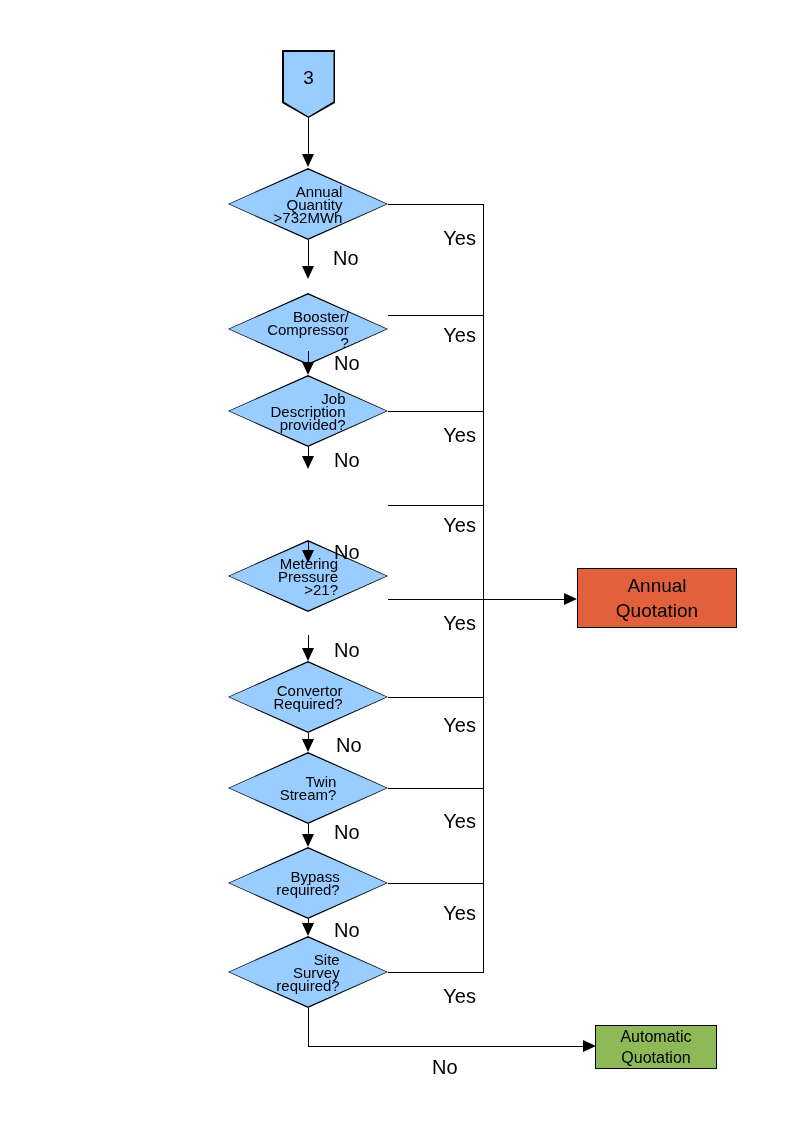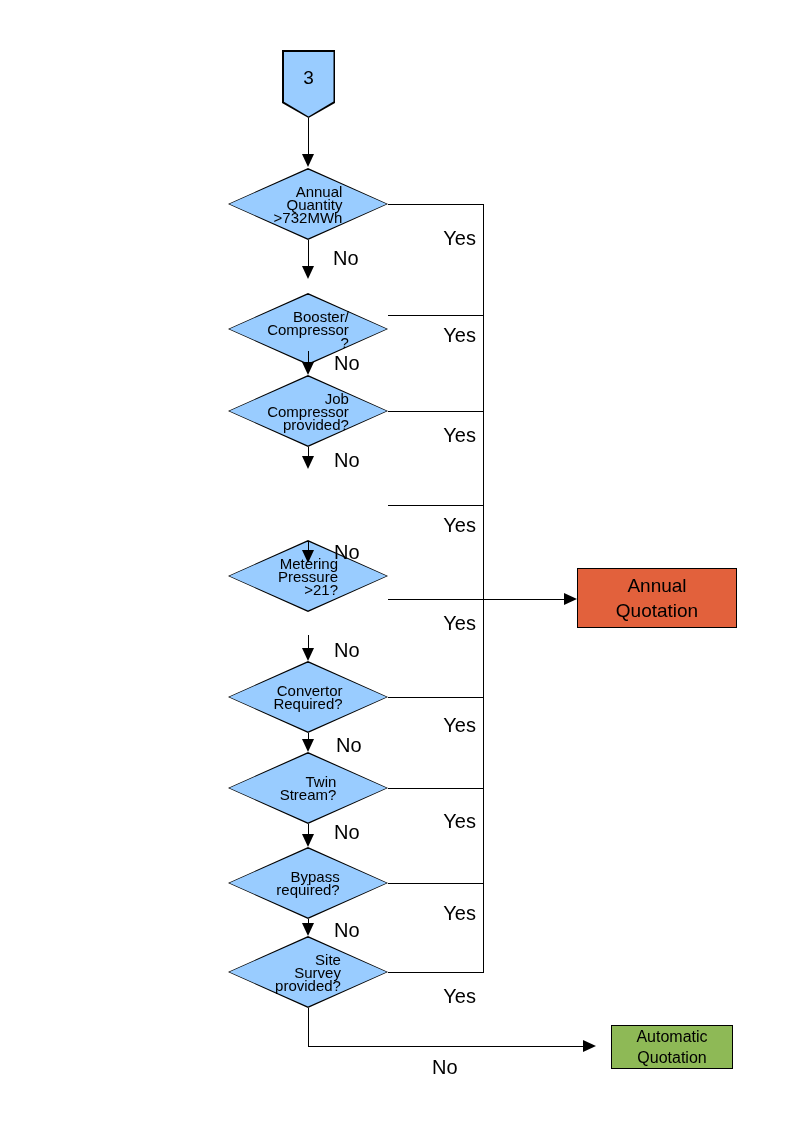--- a/index.html
+++ b/index.html
@@ -120,21 +120,21 @@
   </div>
   <div class="node diamond" style="left:228px; top:293px; width:160px; height:72px;">
     <div class="shape"></div>
     <div class="label">Booster/
 Compressor
 ?</div>
   </div>
   <div class="node diamond" style="left:228px; top:375px; width:160px; height:72px;">
     <div class="shape"></div>
     <div class="label">Job
-Compressor
+Description
 provided?</div>
   </div>
   <div class="node diamond" style="left:228px; top:540px; width:160px; height:72px;">
     <div class="shape"></div>
     <div class="label">Metering
 Pressure
 &gt;21?</div>
   </div>
   <div class="node diamond" style="left:228px; top:752px; width:160px; height:72px;">
     <div class="shape"></div>
@@ -148,21 +148,21 @@
   </div>
   <div class="node diamond" style="left:228px; top:847px; width:160px; height:72px;">
     <div class="shape"></div>
     <div class="label">Bypass
 required?</div>
   </div>
   <div class="node diamond" style="left:228px; top:936px; width:160px; height:72px;">
     <div class="shape"></div>
     <div class="label">Site
 Survey
-provided?</div>
+required?</div>
   </div>
 
   <div class="vline" style="left:308px; top:240px; height:26px;"></div>
   <div class="arrow-down" style="left:302px; top:266px;"></div>
   <div class="vline" style="left:308px; top:351px; height:11px;"></div>
   <div class="arrow-down" style="left:302px; top:362px;"></div>
   <div class="vline" style="left:308px; top:447px; height:9px;"></div>
   <div class="arrow-down" style="left:302px; top:456px;"></div>
   <div class="vline" style="left:308px; top:541px; height:9px;"></div>
   <div class="arrow-down" style="left:302px; top:550px;"></div>
@@ -187,21 +187,21 @@
   <div class="vline" style="left:483px; top:204px; height:769px;"></div>
 
   <div class="hline" style="left:484px; top:599px; width:80px;"></div>
   <div class="arrow-right" style="left:564px; top:593px;"></div>
   <div class="terminal manual" style="left:577px; top:568px; width:160px; height:60px;">Annual
 Quotation</div>
 
   <div class="vline" style="left:308px; top:1008px; height:38px;"></div>
   <div class="hline" style="left:308px; top:1046px; width:275px;"></div>
   <div class="arrow-right" style="left:583px; top:1040px;"></div>
-  <div class="terminal auto" style="left:595px; top:1025px; width:122px; height:44px;margin-left:16px;">Automatic
+  <div class="terminal auto" style="left:595px; top:1025px; width:122px; height:44px;">Automatic
 Quotation</div>
 
   <div class="edge-label yes-label" style="left:380px; top:228px;">Yes</div>
   <div class="edge-label yes-label" style="left:380px; top:325px;">Yes</div>
   <div class="edge-label yes-label" style="left:380px; top:425px;">Yes</div>
   <div class="edge-label yes-label" style="left:380px; top:515px;">Yes</div>
   <div class="edge-label yes-label" style="left:380px; top:613px;">Yes</div>
   <div class="edge-label yes-label" style="left:380px; top:715px;">Yes</div>
   <div class="edge-label yes-label" style="left:380px; top:811px;">Yes</div>
   <div class="edge-label yes-label" style="left:380px; top:903px;">Yes</div>

